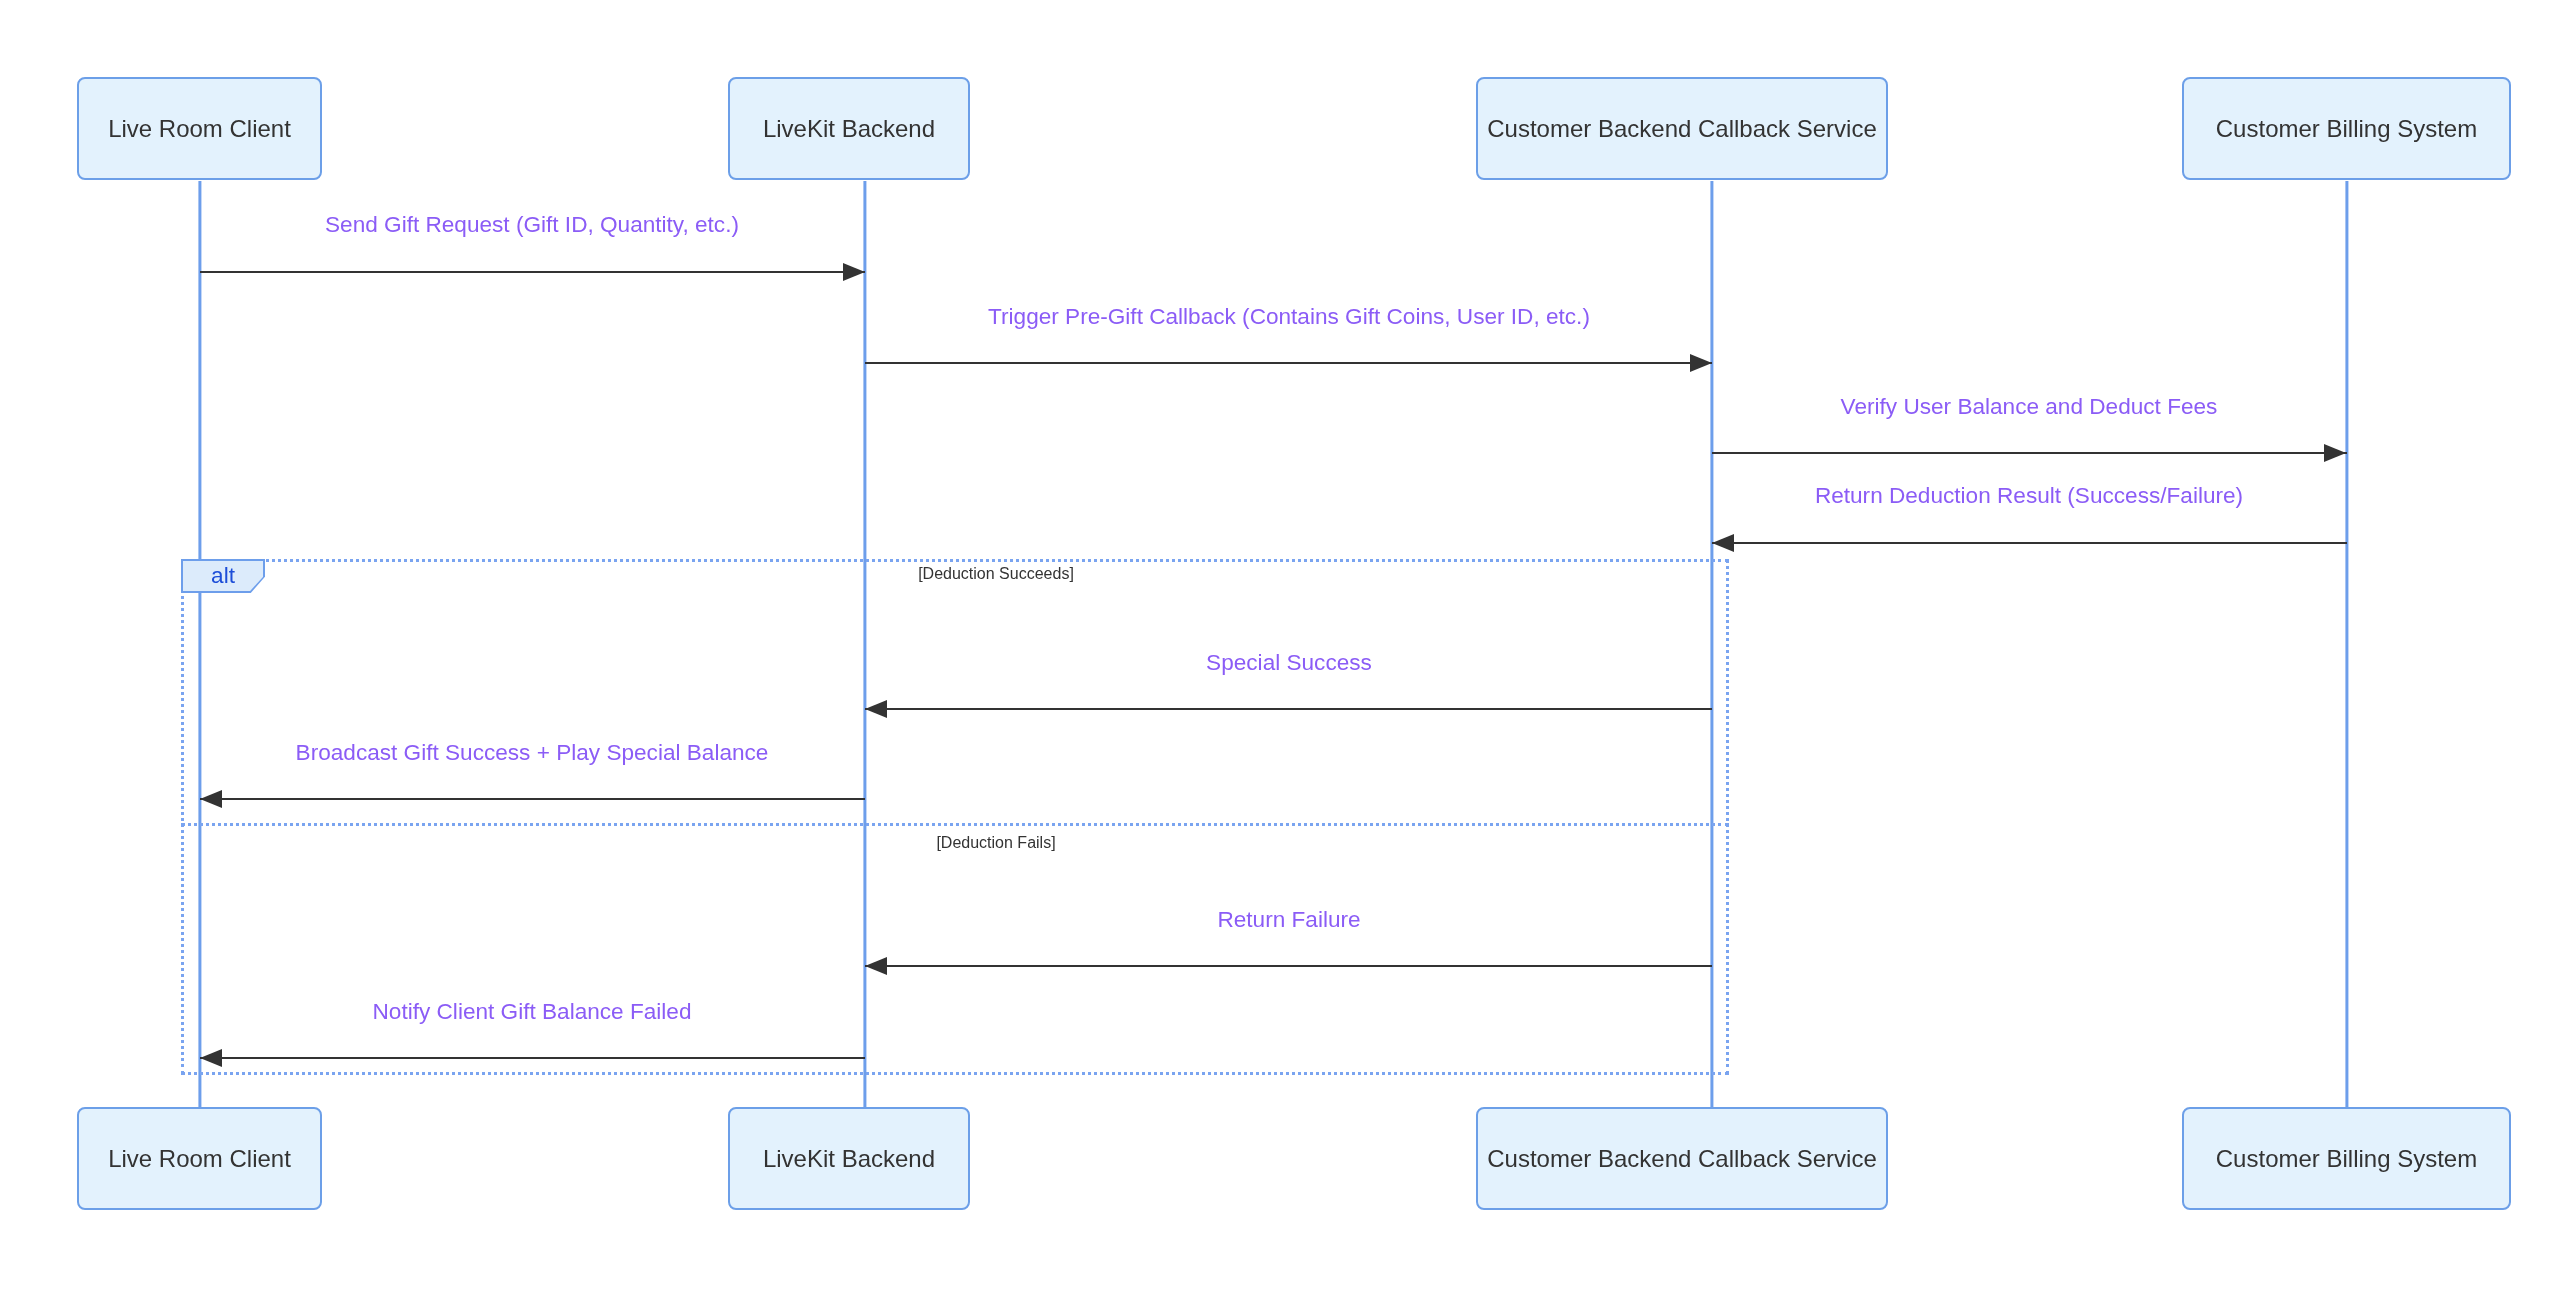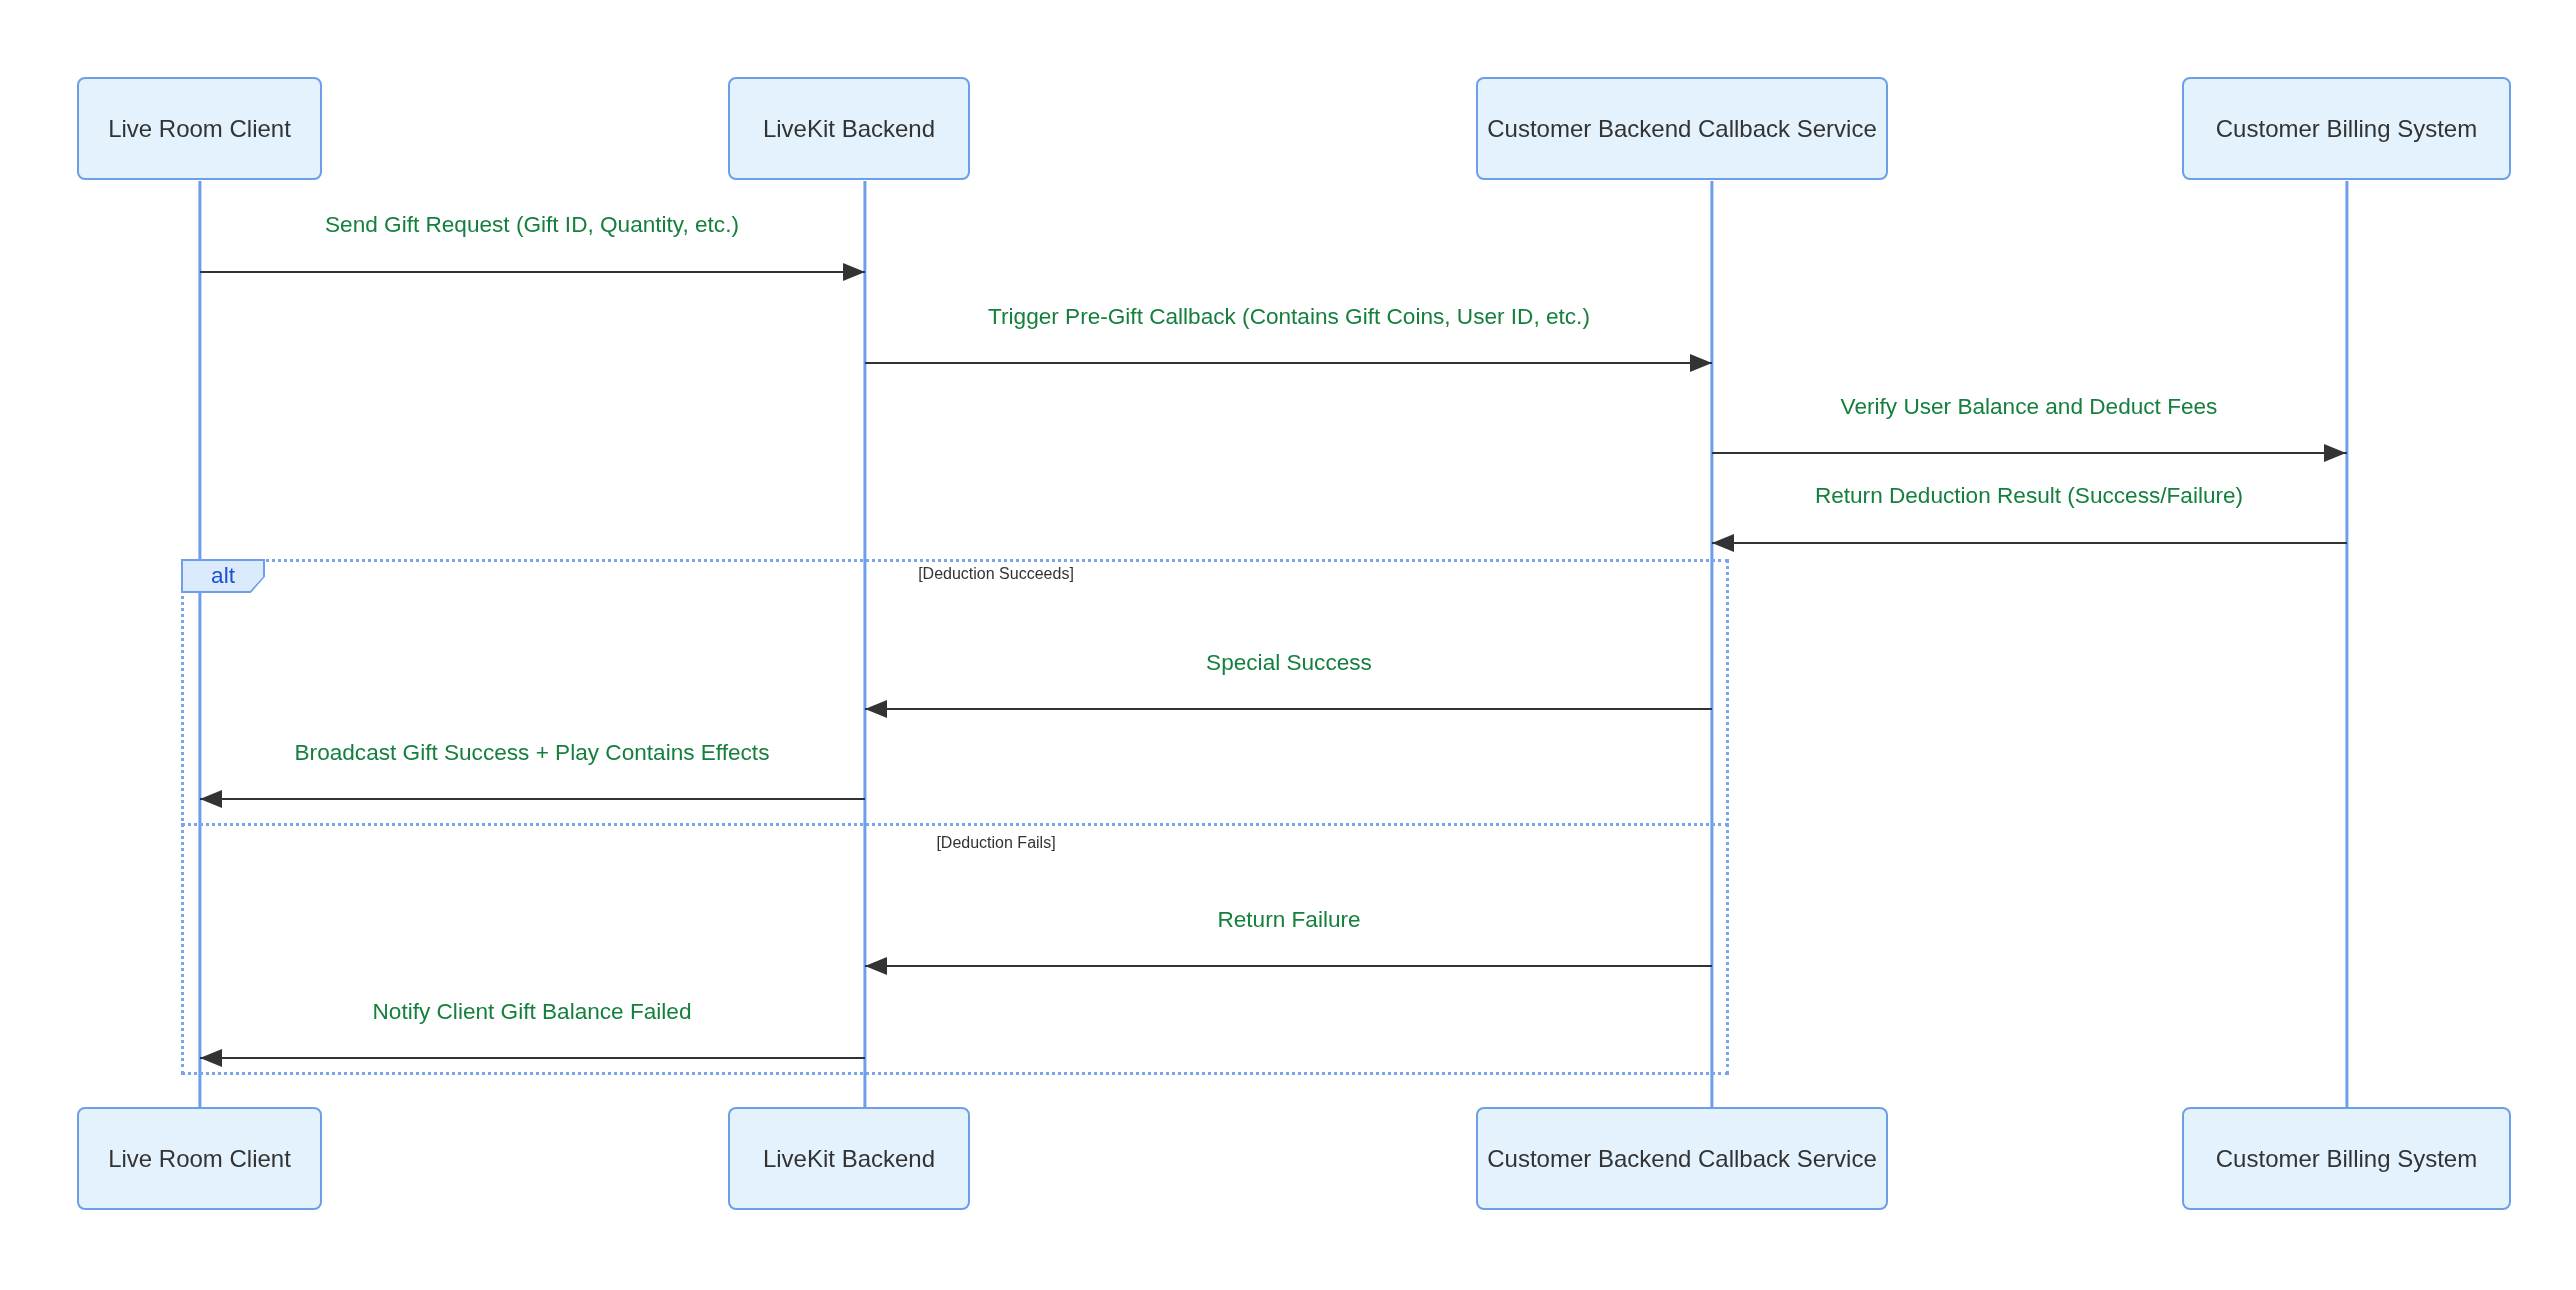--- a/index.html
+++ b/index.html
@@ -46,21 +46,21 @@
     background: #6D9EEB;
     transform: translateX(-50%);
   }
   
   .msg-label {
     position: absolute;
     transform: translateX(-50%);
     font-size: 22.6px;
     line-height: 29px;
     white-space: nowrap;
-    color: #15803d;
+    color: #8b5cf6;
   }
   .msg-line {
     position: absolute;
     height: 2.4px;
     background: #333333;
   }
   .arrowhead {
     position: absolute;
     width: 0;
     height: 0;
@@ -167,21 +167,21 @@
     <div class="arrowhead arrow-left" style="left:1712px; top:534px;"></div>
   </div>
 
   <div>
     <div class="msg-label" style="left:1289px; top:648px;">Special Success</div>
     <div class="msg-line" style="left:865px; top:708px; width:847px;"></div>
     <div class="arrowhead arrow-left" style="left:865px; top:700px;"></div>
   </div>
 
   <div>
-    <div class="msg-label" style="left:532px; top:738px;">Broadcast Gift Success + Play Contains Effects</div>
+    <div class="msg-label" style="left:532px; top:738px;">Broadcast Gift Success + Play Special Balance</div>
     <div class="msg-line" style="left:200px; top:798px; width:665px;"></div>
     <div class="arrowhead arrow-left" style="left:200px; top:790px;"></div>
   </div>
 
   <div>
     <div class="msg-label" style="left:1289px; top:905px;">Return Failure</div>
     <div class="msg-line" style="left:865px; top:965px; width:847px;"></div>
     <div class="arrowhead arrow-left" style="left:865px; top:957px;"></div>
   </div>
 

